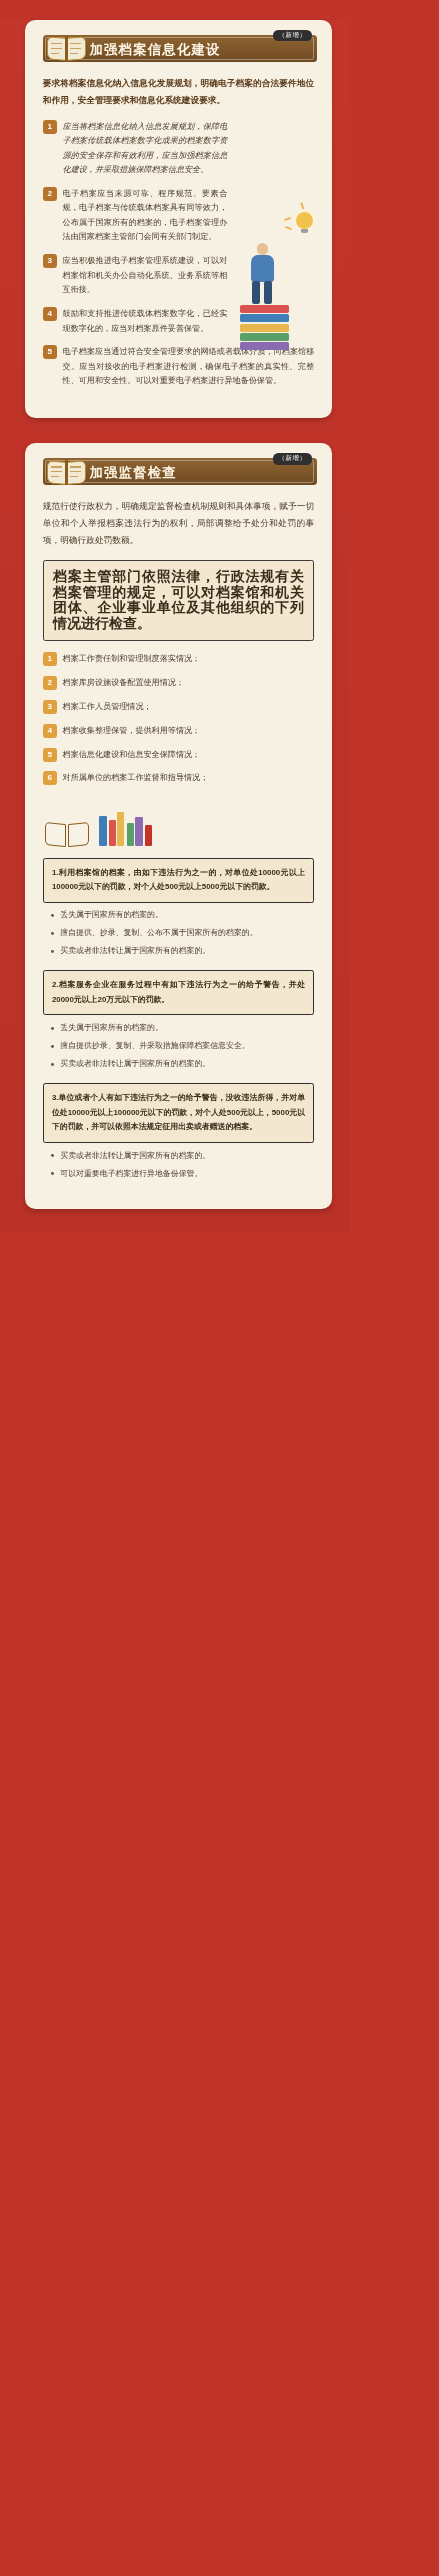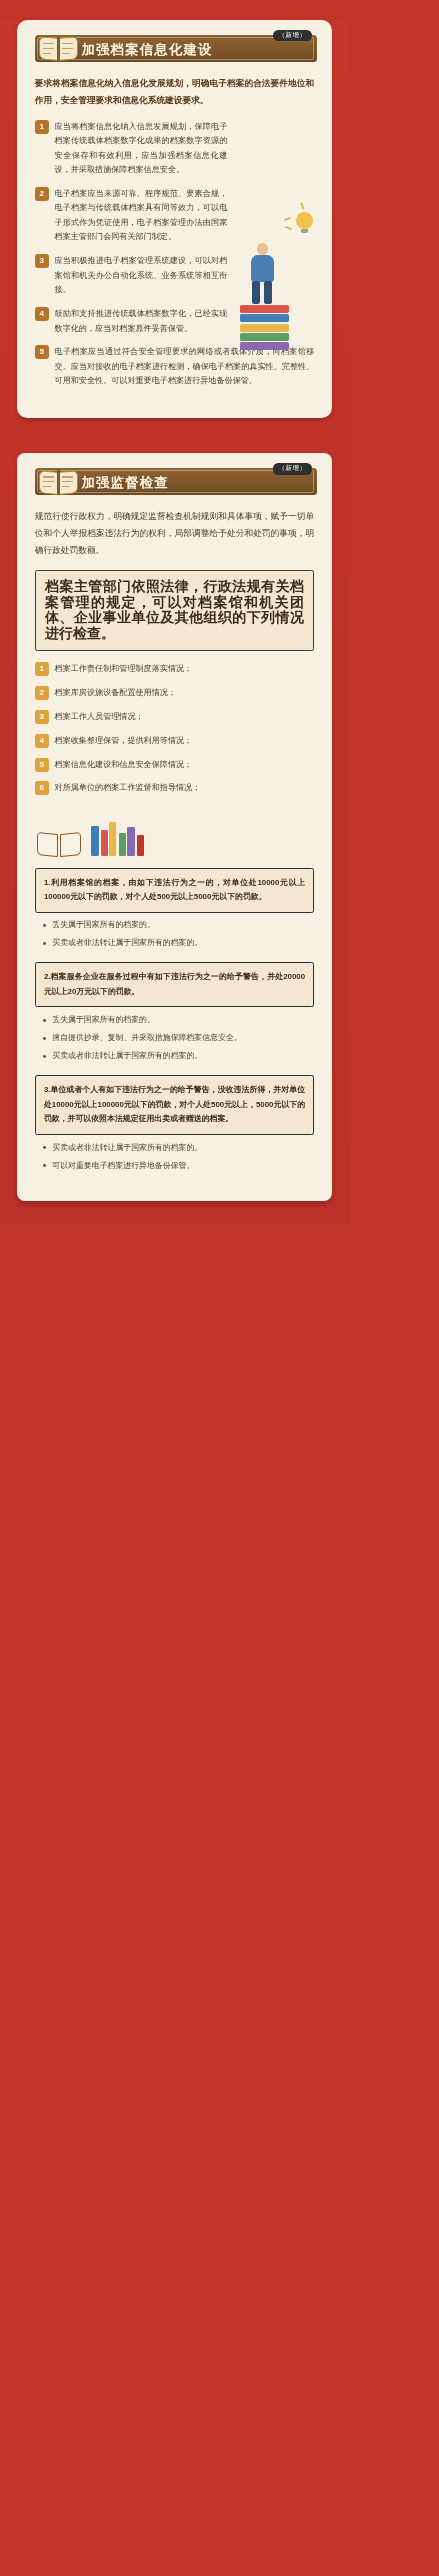--- a/index.html
+++ b/index.html
@@ -7,21 +7,21 @@
     padding: 0;
     background: #c0342a;
     font-family: "Liberation Sans", sans-serif;
   }
   body {
     width: 439px;
   }
   .page {
     width: 349px;
     background: linear-gradient(180deg,#c3362b 0%, #bf3329 40%, #b93127 100%);
-    padding: 0 0 23px 0;
+    padding: 0 0 23px 8px;
     box-sizing: border-box;
   }
 
   
   .card {
     background: #f7f1e4;
     border-radius: 10.5px;
     margin: 20px 17.4px 0 17.4px;
     padding: 0 0 20px 0;
     box-shadow: 0 2.3px 5.8px rgba(0,0,0,.18);
@@ -323,43 +323,43 @@
       <div class="book-stack" style="top:93px;height:8.1px;background:#d9534f;"></div>
       <div class="book-stack" style="top:102px;height:8.1px;background:#3f7fb8;"></div>
       <div class="book-stack" style="top:112px;height:8.1px;background:#e8b64c;"></div>
       <div class="book-stack" style="top:121px;height:8.1px;background:#5a9e68;"></div>
       <div class="book-stack" style="top:130px;height:8.1px;background:#8a6ab0;"></div>
     </div>
 
     <div class="num-list">
       <div class="num-item">
         <div class="num-badge">1</div>
-        <div class="num-text" style="padding-right:87px;">应当将档案信息化纳入信息发展规划，保障电子档案传统载体档案数字化成果的档案数字资源的安全保存和有效利用，应当加强档案信息化建设，并采取措施保障档案信息安全。</div>
+        <div class="num-text" style="padding-right:87px;font-style:italic;">应当将档案信息化纳入信息发展规划，保障电子档案传统载体档案数字化成果的档案数字资源的安全保存和有效利用，应当加强档案信息化建设，并采取措施保障档案信息安全。</div>
       </div>
       <div class="num-item">
         <div class="num-badge">2</div>
-        <div class="num-text" style="padding-right:87px;">电子档案应当来源可靠、程序规范、要素合规，电子档案与传统载体档案具有同等效力，可以电子形式作为凭证使用，电子档案管理办法由国家档案主管部门会同有关部门制定。</div>
+        <div class="num-text" style="padding-right:87px;">电子档案应当来源可靠、程序规范、要素合规，电子档案与传统载体档案具有同等效力，公布属于国家所有的档案的，电子档案管理办法由国家档案主管部门会同有关部门制定。</div>
       </div>
       <div class="num-item">
         <div class="num-badge">3</div>
         <div class="num-text" style="padding-right:87px;">应当积极推进电子档案管理系统建设，可以对档案馆和机关办公自动化系统、业务系统等相互衔接。</div>
       </div>
       <div class="num-item">
         <div class="num-badge">4</div>
         <div class="num-text" style="padding-right:87px;">鼓励和支持推进传统载体档案数字化，已经实现数字化的，应当对档案原件妥善保管。</div>
       </div>
       <div class="num-item">
         <div class="num-badge">5</div>
         <div class="num-text">电子档案应当通过符合安全管理要求的网络或者载体介质，向档案馆移交。应当对接收的电子档案进行检测，确保电子档案的真实性、完整性、可用和安全性。可以对重要电子档案进行异地备份保管。</div>
       </div>
     </div>
 
   </div>
 
-  <div class="card" style="margin-top:35px;border-radius:8px;">
+  <div class="card" style="margin-top:25px;">
 
     <div class="card-header">
       <div class="header-banner"></div>
 
       <div class="book-icon">
         <div class="page-l"></div>
         <div class="page-r"></div>
         <div class="spine"></div>
         <div class="line" style="left:5.2px;top:11.6px;width:11.6px;"></div>
         <div class="line" style="left:5.2px;top:16.3px;width:11.6px;"></div>
@@ -413,20 +413,21 @@
       <div class="bk" style="left:66px;width:7px;height:25.6px;background:#d9534f;"></div>
       <div class="bk" style="left:74px;width:7.6px;height:34px;background:#e8b64c;"></div>
       <div class="bk" style="left:84px;width:7px;height:23px;background:#5a9e68;"></div>
       <div class="bk" style="left:92px;width:8.1px;height:29px;background:#8a6ab0;"></div>
       <div class="bk" style="left:102px;width:7px;height:21px;background:#c0342a;"></div>
     </div>
 
     <div class="law-box">1.利用档案馆的档案，由如下违法行为之一的，对单位处10000元以上100000元以下的罚款，对个人处500元以上5000元以下的罚款。</div>
     <ul class="bullets">
       <li>丢失属于国家所有的档案的。</li>
+      <li>擅自提供、抄录、复制、公布不属于国家所有的档案的。</li>
       <li>买卖或者非法转让属于国家所有的档案的。</li>
     </ul>
 
     <div class="law-box">2.档案服务企业在服务过程中有如下违法行为之一的给予警告，并处20000元以上20万元以下的罚款。</div>
     <ul class="bullets">
       <li>丢失属于国家所有的档案的。</li>
       <li>擅自提供抄录、复制、并采取措施保障档案信息安全。</li>
       <li>买卖或者非法转让属于国家所有的档案的。</li>
     </ul>
 

